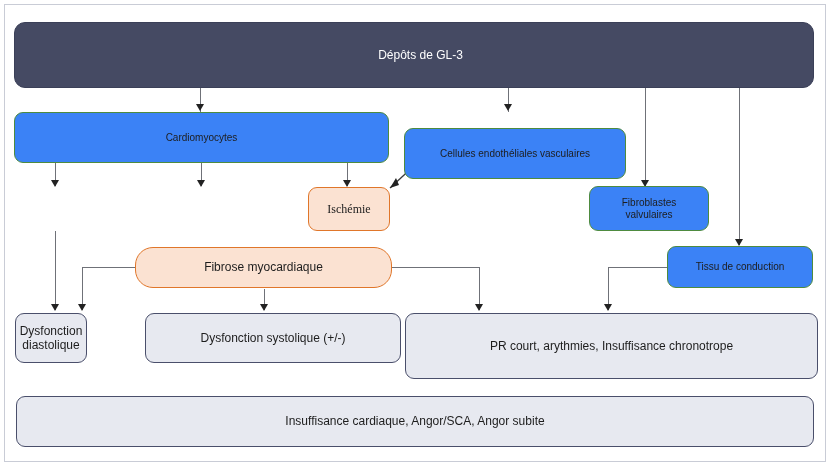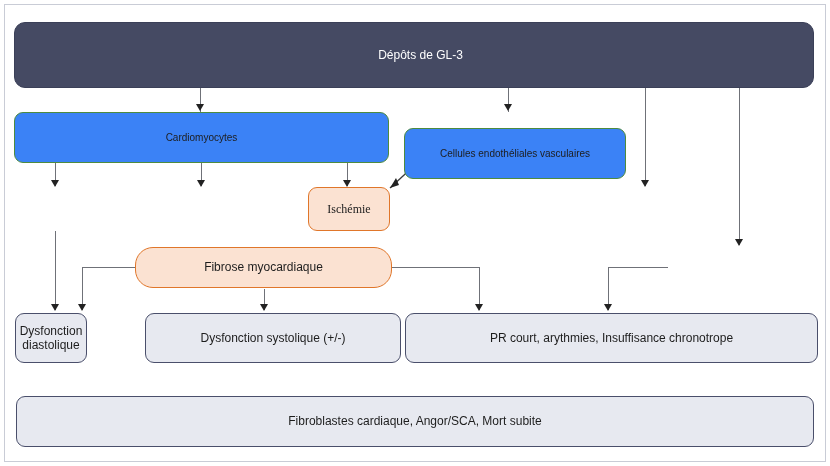--- a/index.html
+++ b/index.html
@@ -133,35 +133,42 @@
   <div class="node n-green" style="left:404px;top:112px;width:222px;height:51px;margin-top:16px;">
     <span>Cellules endothéliales vasculaires</span>
   </div>
 
 
 
   <div class="node n-orange" style="left:308px;top:187px;width:82px;height:44px;font-family:Liberation Serif, serif;">
     <span>Ischémie</span>
   </div>
 
+  <div class="node n-green" style="left:589px;top:186px;width:120px;height:45px;">
+    <span>Fibroblastes
+valvulaires</span>
+  </div>
 
   <div class="node n-orange" style="left:135px;top:247px;width:257px;height:41px;border-radius:18px;">
     <span>Fibrose myocardiaque</span>
   </div>
 
+  <div class="node n-green" style="left:667px;top:246px;width:146px;height:42px;">
+    <span>Tissu de conduction</span>
+  </div>
 
   <div class="node n-grey" style="left:15px;top:313px;width:72px;height:50px;">
     <span>Dysfonction
 diastolique</span>
   </div>
 
   <div class="node n-grey" style="left:136px;top:313px;width:256px;height:50px;margin-left:9px;">
     <span>Dysfonction systolique (+/-)</span>
   </div>
 
-  <div class="node n-grey" style="left:405px;top:313px;width:413px;height:50px;">
+  <div class="node n-grey" style="left:405px;top:313px;width:413px;height:66px;">
     <span>PR court, arythmies, Insuffisance chronotrope</span>
   </div>
 
   <div class="node n-grey" style="left:16px;top:396px;width:798px;height:51px;">
-    <span>Fibroblastes cardiaque, Angor/SCA, Mort subite</span>
+    <span>Insuffisance cardiaque, Angor/SCA, Angor subite</span>
   </div>
 </div>
 
 </body></html>

